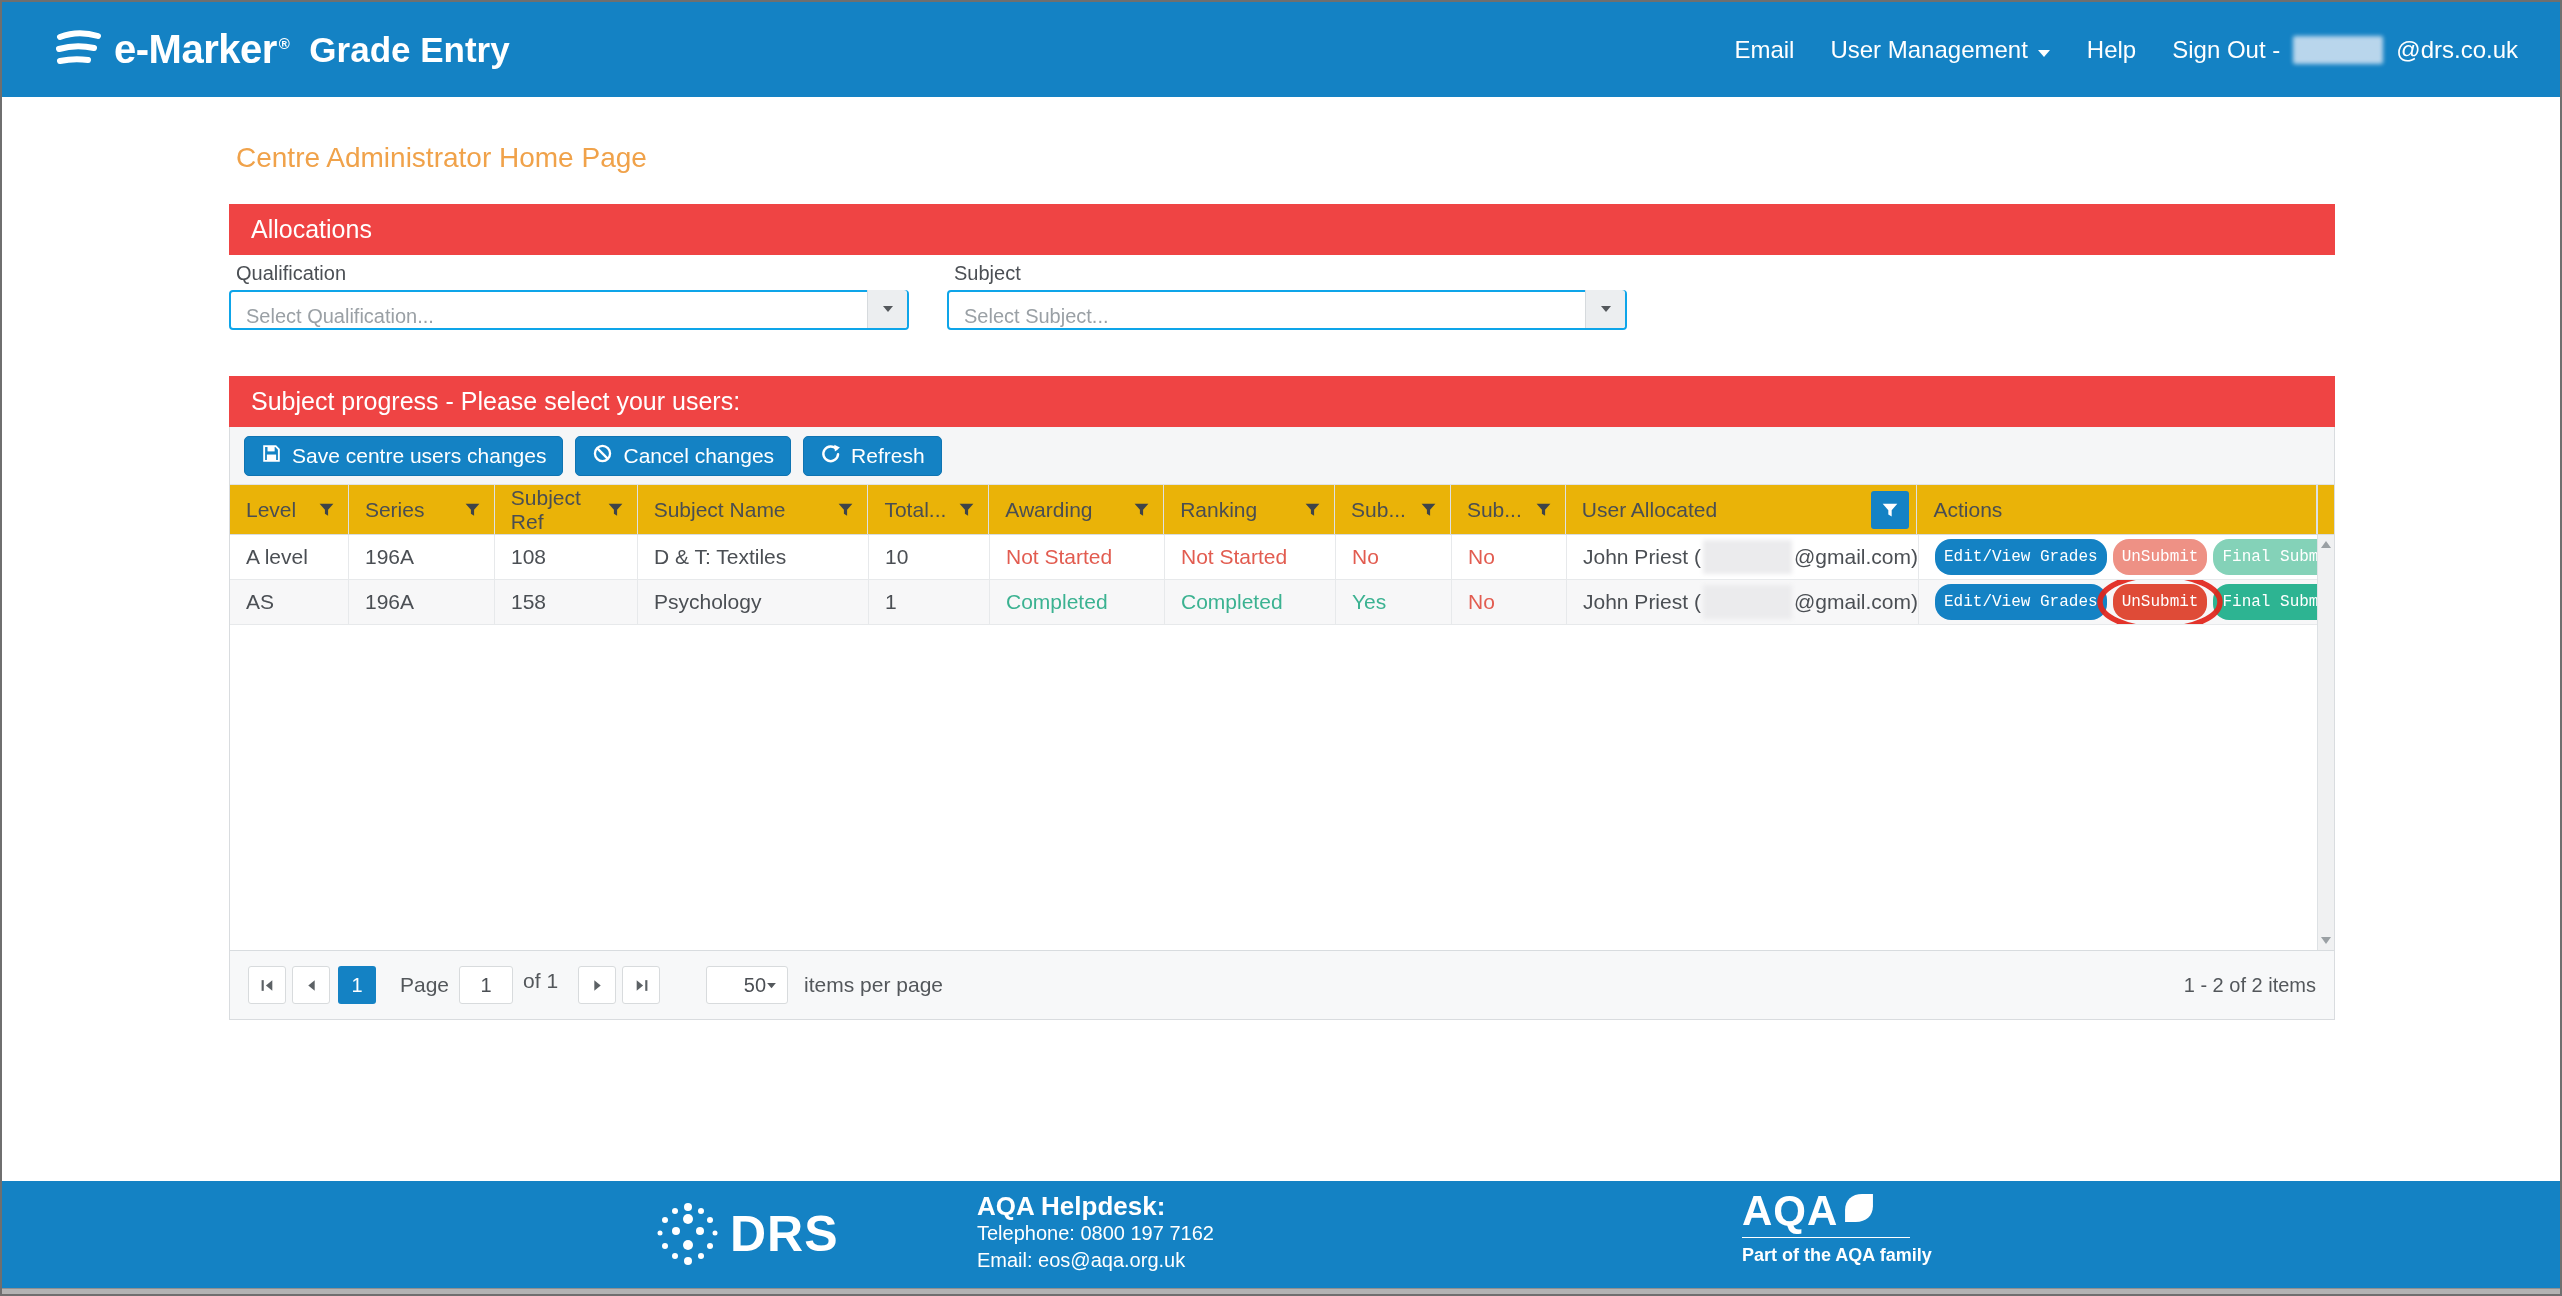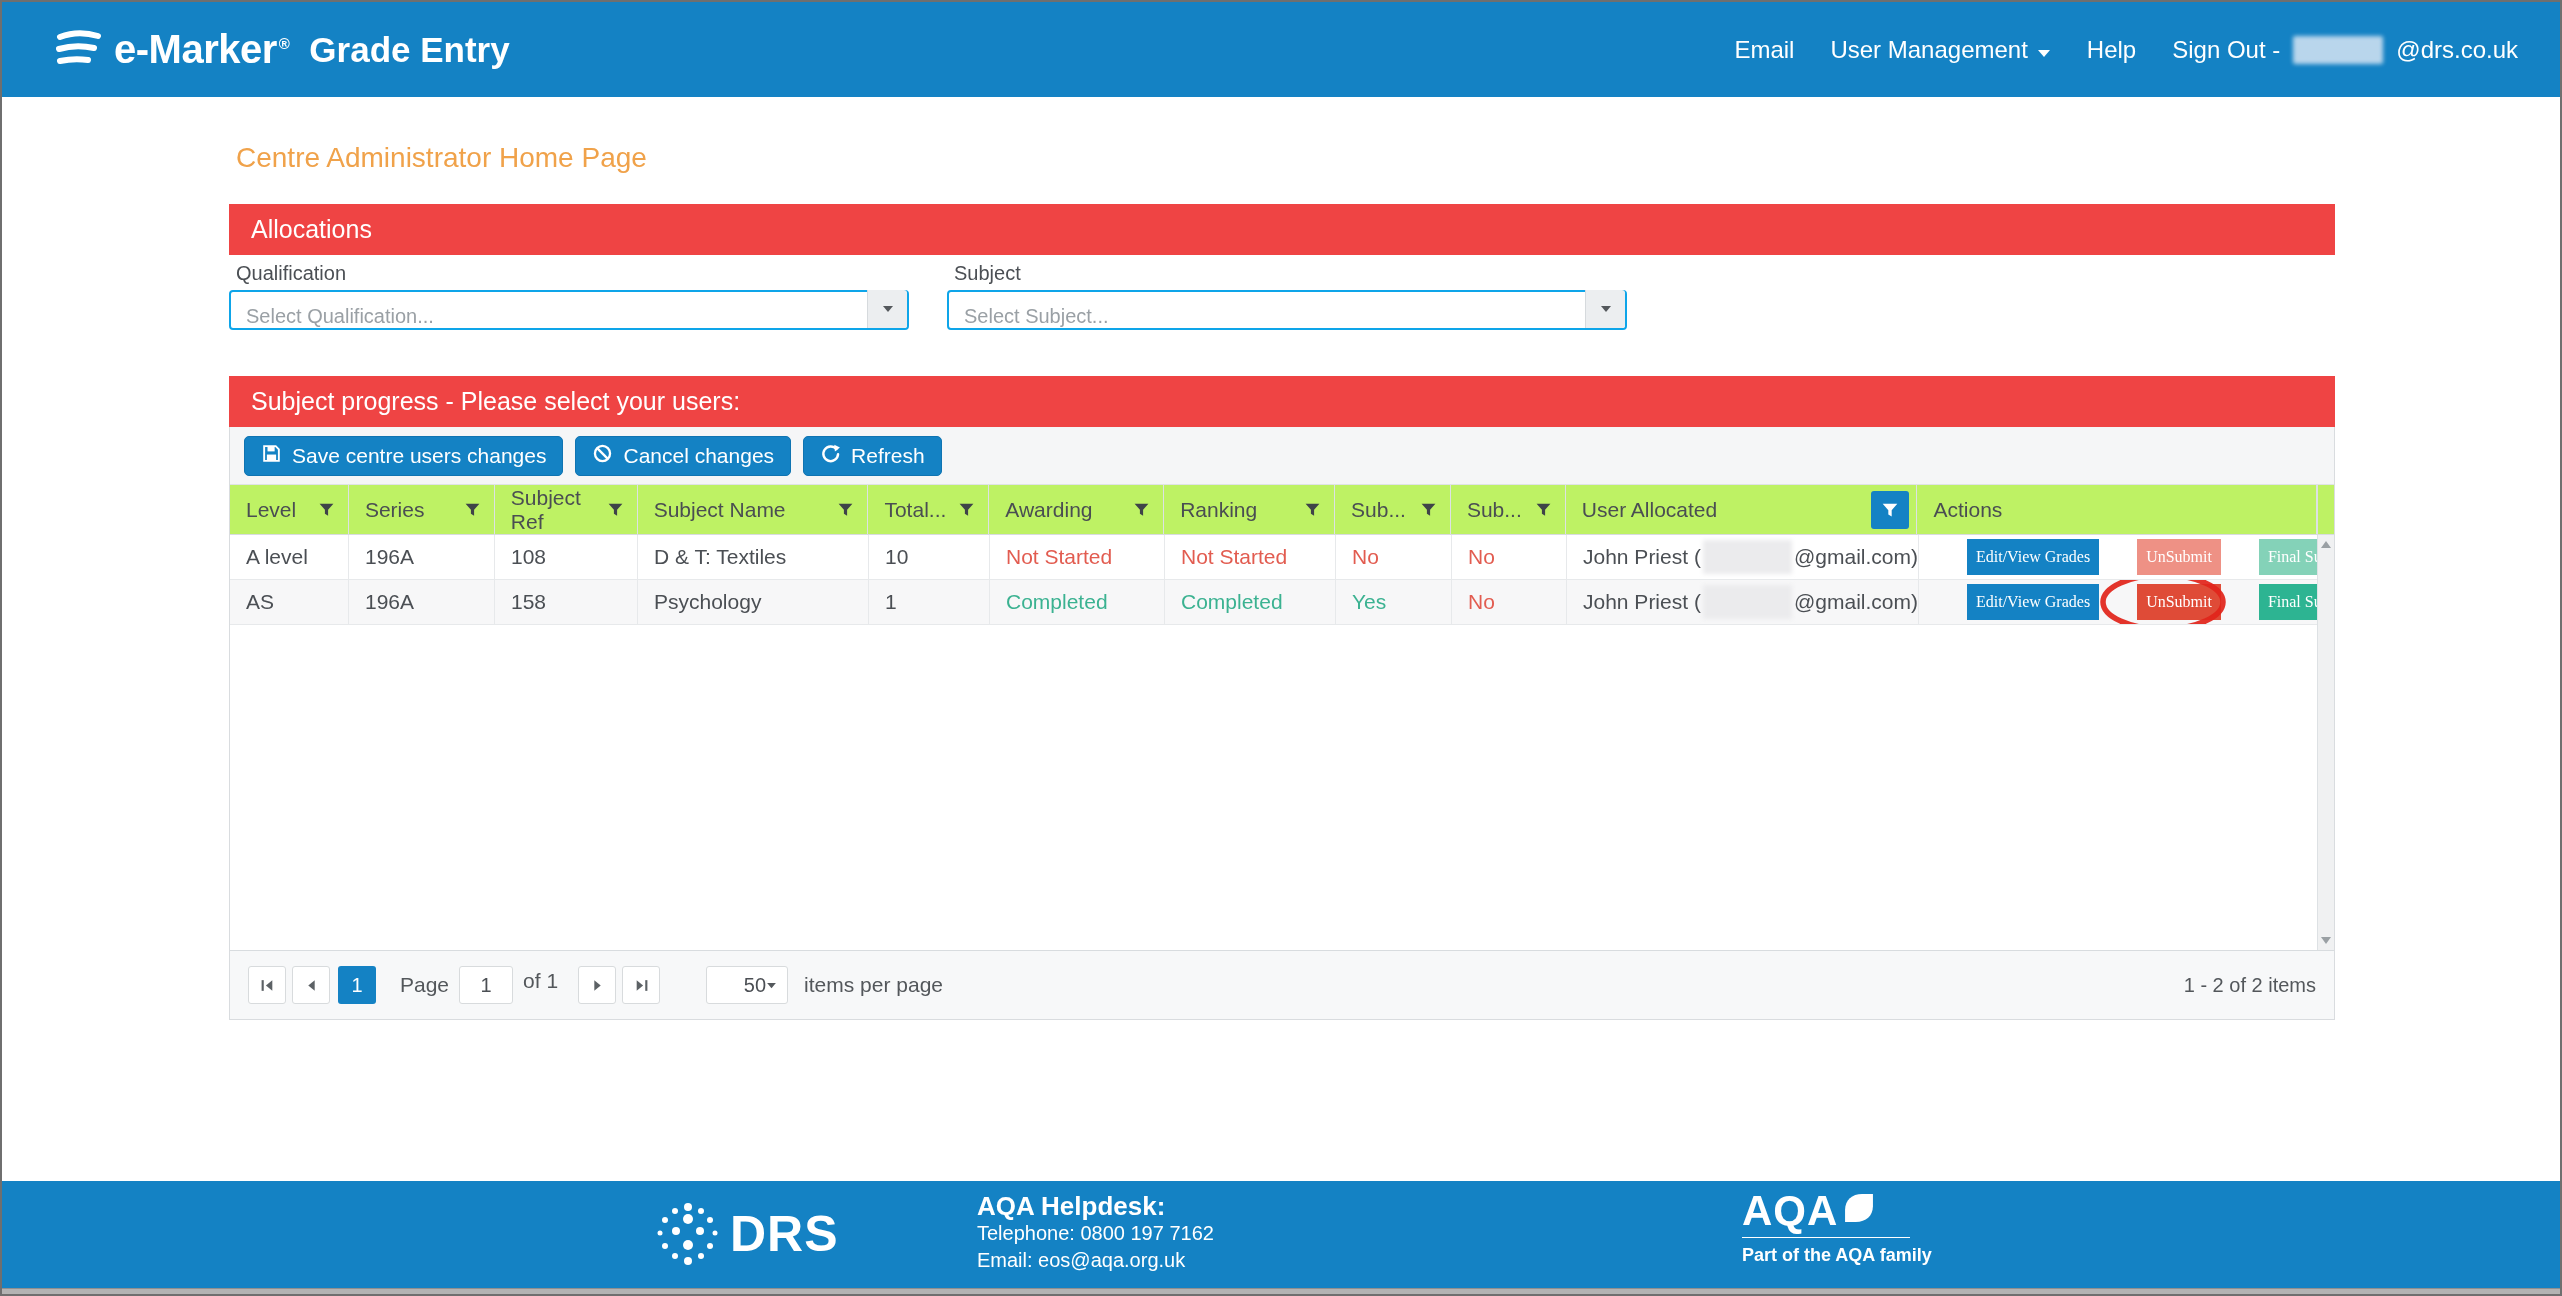--- a/index.html
+++ b/index.html
@@ -61,21 +61,21 @@
     height:58px; background:#f5f6f7; border-bottom:1px solid #e0e3e6;
     display:flex; align-items:center; gap:12px; padding-left:14px;
   }
   .tbtn {
     height:40px; background:#1482c4; color:#fff; border:1px solid #0f74b2;
     border-radius:5px; font-size:21px; font-family:inherit;
     display:flex; align-items:center; gap:10px; padding:0 16px; cursor:pointer;
   }
 
   .grid { position:relative; }
-  .grid-header { display:flex; background:#bef264; border-bottom:1px solid #d8dcdf; height:50px; }
+  .grid-header { display:flex; background:#eab308; border-bottom:1px solid #d8dcdf; height:50px; }
   .hcell {
     display:flex; align-items:center; justify-content:space-between;
     padding:0 13px 0 16px; border-right:1px solid #dde1e4; font-size:21px; color:#4a4e52;
   }
   .hcell:last-child { border-right:none; }
   .funnel { display:flex; align-items:center; cursor:pointer; }
   .funnel-active {
     width:38px; height:38px; background:#1482c4; border-radius:3px;
     display:flex; align-items:center; justify-content:center; cursor:pointer; margin-right:-6px;
   }
@@ -94,22 +94,22 @@
   }
   .neg { color:#e25c50; }
   .pos { color:#3bb291; }
   .redact-gray {
     display:inline-block; width:118px; height:34px; background:#ebebed;
     filter:blur(2px); vertical-align:middle; margin:0 2px;
   }
 
   .cell-actions { position:relative; display:flex; align-items:center; gap:6px; }
   .abtn {
-    height:36px; border:none; border-radius:0; color:#fff; font-size:16px;
-    font-family:Liberation Serif, serif; padding:0 9px; cursor:pointer; white-space:nowrap;margin-left:32px;
+    height:36px; border:none; border-radius:16px; color:#fff; font-size:16px;
+    font-family:Liberation Mono, monospace; padding:0 9px; cursor:pointer; white-space:nowrap;
   }
   .abtn-edit { background:#1482c4; }
   .abtn-unsubmit-muted { background:#ee9185; }
   .abtn-final-muted { background:#84d2b8; }
   .abtn-unsubmit { background:#df4b37; }
   .abtn-final { background:#2db492; }
   .unsubmit-wrap { position:relative; display:inline-block; }
   .annot {
     position:absolute; left:50%; top:50%; width:130px; height:62px;
     transform:translate(-50%,-50%); pointer-events:none; z-index:5;

